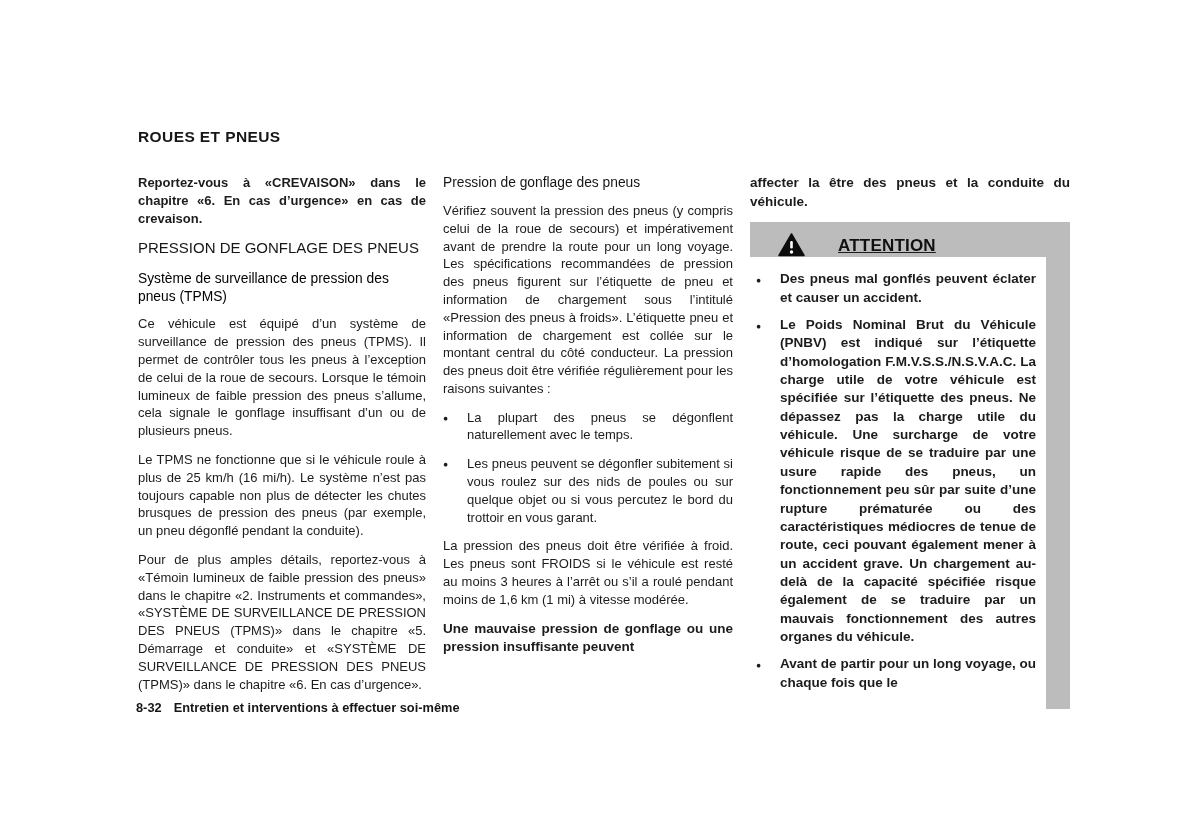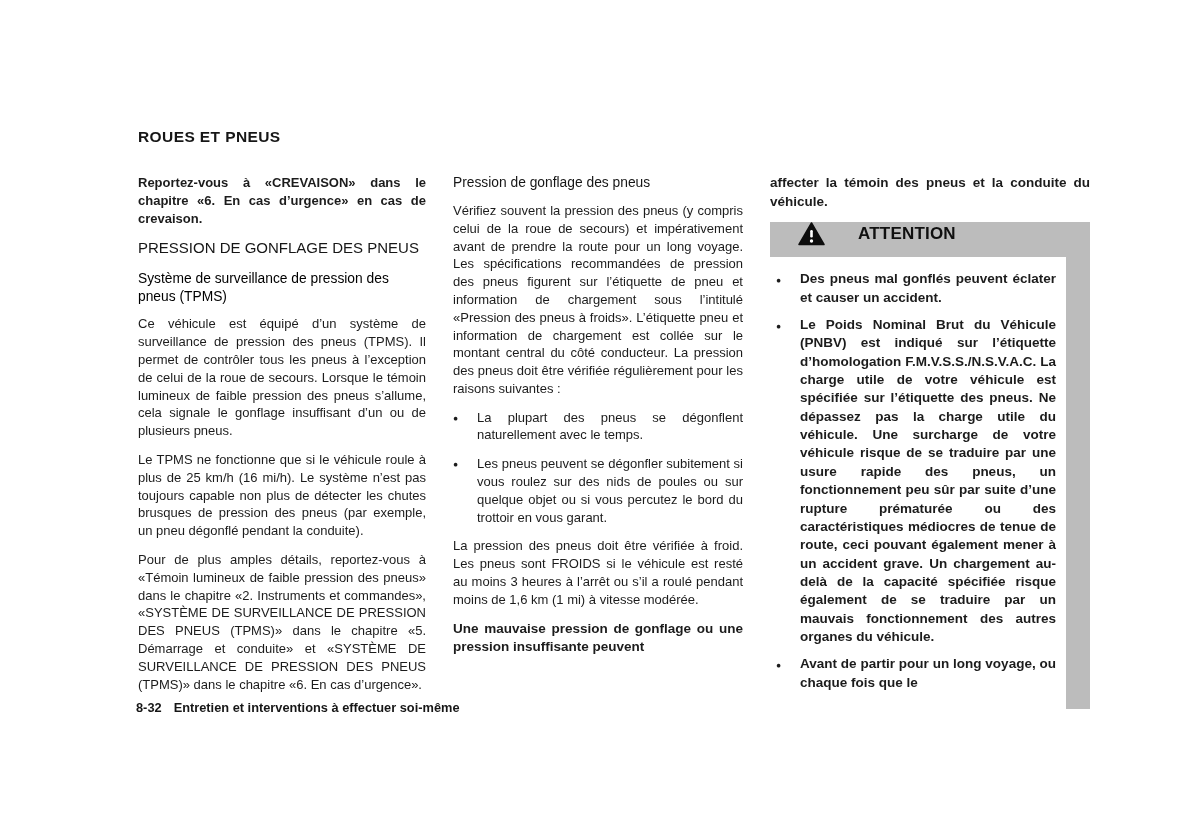--- a/index.html
+++ b/index.html
@@ -10,21 +10,21 @@
     color:#1c1c1c;
     -webkit-font-smoothing:antialiased;
   }
   .page { position:relative; width:1080px; height:829px; padding:128px 110px 0 138px; }
 
   .page-title {
     font-size:15.5px; font-weight:bold; letter-spacing:0.4px;
     color:#161616; margin-bottom:28px;
   }
 
-  .columns { display:grid; grid-template-columns:288px 290px 320px; column-gap:27px; }
+  .columns { display:grid; grid-template-columns:288px 290px 320px; column-gap:17px; }
 
   .col { font-size:13px; line-height:1.37; text-align:justify; hyphens:auto; }
   .col p { margin-bottom:11px; }
   .bold { font-weight:bold; }
 
   h2.section {
     font-size:15px; font-weight:normal; line-height:1.28;
     text-align:left; margin:6px 0 12px; color:#161616;
   }
   h3.subsection {
@@ -41,21 +41,21 @@
   .bullet .btext { flex:1; }
 
   
   .attention-box { position:relative; margin-top:7px; }
   .attention-strip {
     position:absolute; top:0; right:0; bottom:0; width:24px;
     background:#bcbcbc;
   }
   .attention-header {
     height:35px; background:#bcbcbc;
-    display:flex; align-items:flex-start; padding-left:28px;
+    display:flex; align-items:flex-end; padding-left:28px;text-decoration:underline;
   }
   .warning-icon { width:27px; height:24px; display:block; }
   .attention-title {
     font-size:17px; font-weight:bold; color:#101010; margin-left:33px;
     letter-spacing:0.2px;
   }
   .attention-body { padding:13px 34px 8px 6px; }
   .attention-body .bullet { font-weight:bold; font-size:13.5px; line-height:1.36; margin-bottom:9px; }
   .attention-body .bullet .dot { flex:0 0 24px; padding-top:5px; }
 
@@ -95,21 +95,21 @@
       </div>
       <div class="bullet">
         <span class="dot">●</span>
         <div class="btext">Les pneus peuvent se dégonfler subitement si vous roulez sur des nids de poules ou sur quelque objet ou si vous percutez le bord du trottoir en vous garant.</div>
       </div>
       <p>La pression des pneus doit être vérifiée à froid. Les pneus sont FROIDS si le véhicule est resté au moins 3 heures à l’arrêt ou s’il a roulé pendant moins de 1,6 km (1 mi) à vitesse modérée.</p>
       <p class="tail-note">Une mauvaise pression de gonflage ou une pression insuffisante peuvent</p>
     </div>
 
     <div class="col">
-      <p class="lead-note">affecter la témoin des pneus et la conduite du véhicule.</p>
+      <p class="lead-note">affecter la être des pneus et la conduite du véhicule.</p>
 
       <div class="attention-box">
         <div class="attention-strip"></div>
         <div class="attention-header">
           <svg class="warning-icon" viewBox="0 0 27 24" aria-hidden="true">
             <path d="M13.5 1 L26 22.5 H1 Z" fill="#0d0d0d" stroke="#0d0d0d" stroke-width="1.5" stroke-linejoin="round"></path>
             <rect x="12.2" y="8" width="2.6" height="7.4" rx="1.2" fill="#ffffff"></rect>
             <circle cx="13.5" cy="19" r="1.7" fill="#ffffff"></circle>
           </svg>
           <span class="attention-title">ATTENTION</span>

